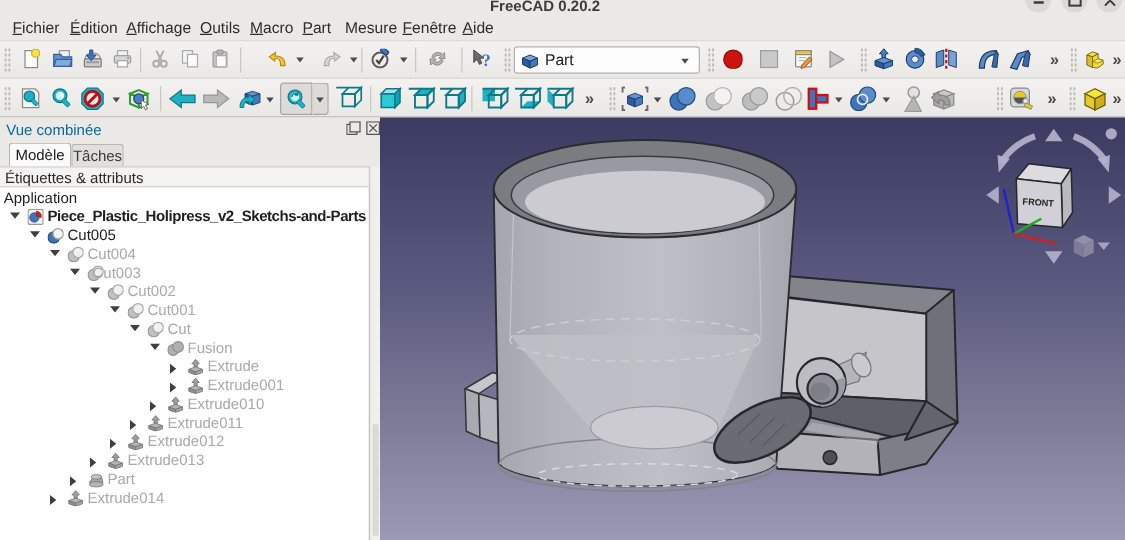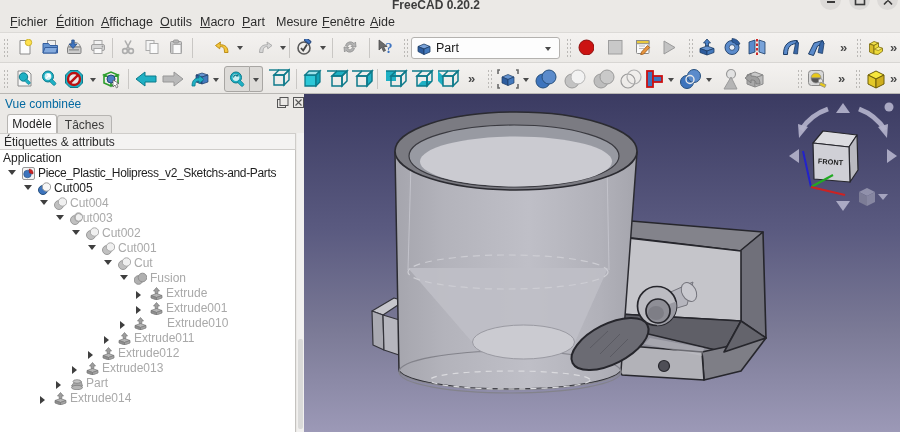--- a/index.html
+++ b/index.html
@@ -17,21 +17,21 @@
 .grip { position:absolute; width:6px; height:20px; background-image:radial-gradient(circle, #bbb9b6 1px, transparent 1.1px); background-size:3px 4px; }
 .ovf { position:absolute; font-size:13px; color:#4a4a4a; font-weight:700; letter-spacing:-1px;}
 .dd { position:absolute; width:0; height:0; border-left:3.5px solid transparent; border-right:3.5px solid transparent; border-top:4.5px solid #4a4a4a; }
 #combo { position:absolute; left:411px; top:4px; width:149px; height:22px; background:#fdfdfd; border:1px solid #b4b2af; border-radius:3px; }
 #combo .ct { position:absolute; left:24px; top:3px; font-size:12.5px; color:#1c1c1c; }
 #main { position:absolute; left:0; top:94px; width:900px; height:338px; }
 #panel { position:absolute; left:0; top:0; width:304px; height:338px; background:#ebe9e6; }
 #ptitle { position:absolute; left:5px; top:3px; font-size:12px; color:#0369a1; }
 .tab { position:absolute; font-size:12px; text-align:center; }
 #tab1 { left:7px; top:20px; width:50px; height:19px; background:#fbfafa; border:1px solid #b7b5b2; border-bottom:none; border-radius:3px 3px 0 0; color:#1c1c1c; padding-top:2px; z-index:2;}
-#tab2 { left:57px; top:21px; width:55px; height:18px; background:#e2e0dd; border:1px solid #b7b5b2; border-bottom:none; border-radius:3px 3px 0 0; color:#3a3a3a; padding-top:2px;}
+#tab2 { left:57px; top:21px; width:42px; height:18px; background:#e2e0dd; border:1px solid #b7b5b2; border-bottom:none; border-radius:3px 3px 0 0; color:#3a3a3a; padding-top:2px;}
 #treehead { position:absolute; left:0; top:39px; width:296px; height:17px; background:#f4f3f2; border:1px solid #cfcdca; border-left:none; font-size:12px; color:#2a2a2a; padding:1px 0 0 4px; }
 #tree { position:absolute; left:0; top:56px; width:296px; height:282px; background:#ffffff; border-right:1px solid #c4c2bf; font-size:12px; }
 #scroll { position:absolute; left:297px; top:39px; width:7px; height:299px; background:#f1f0ef; }
 .trow { position:absolute; height:15px; white-space:nowrap; }
 .tlab { position:absolute; top:0px; }
 .ticon { position:absolute; top:1px; width:13px; height:13px; }
 .gray { color:#a9a9a9; }
 .dark { color:#1f1f1f; }
 .arr { position:absolute; top:4px; width:0; height:0; }
 .arrd { border-left:4px solid transparent; border-right:4px solid transparent; border-top:5px solid #3f3f3f; }
@@ -376,21 +376,21 @@
         <div class="trow" style="top:1px">
           <span class="tlab dark" style="left:3px">Application</span>
         </div>
         <div class="trow" style="top:16px">
           <span class="arr arrd" style="left:8px"></span>
           <svg class="ticon" style="left:22px" width="13" height="13" viewBox="0 0 13 13">
             <rect x="0.5" y="0.5" width="12" height="12" rx="1.5" fill="#f4f4f4" stroke="#999"></rect>
             <circle cx="5.5" cy="7" r="3.8" fill="#3d74bd" stroke="#26507e" stroke-width="0.6"></circle>
             <path d="M7 2 a4 4 0 0 1 4 5 l-3.5-1z" fill="#cc2222" stroke="#881111" stroke-width="0.5"></path>
           </svg>
-          <span class="tlab dark" style="left:38px;font-weight:400;letter-spacing:-0.35px;">Piece_Plastic_Holipress_v2_Sketchs-and-Parts</span>
+          <span class="tlab dark" style="left:38px;font-weight:700;letter-spacing:-0.35px;">Piece_Plastic_Holipress_v2_Sketchs-and-Parts</span>
         </div>
         <div class="trow" style="top:31px">
           <span class="arr arrd" style="left:24px"></span>
           <svg class="ticon" style="left:38px" width="13" height="13" viewBox="0 0 13 13">
             <circle cx="5" cy="8" r="4.5" fill="#3d74bd" stroke="#26507e"></circle>
             <circle cx="8.5" cy="5" r="4.2" fill="#f6f6f6" stroke="#9a9a9a"></circle>
           </svg>
           <span class="tlab dark" style="left:54px;">Cut005</span>
         </div>
         <div class="trow" style="top:46px">
@@ -463,21 +463,21 @@
           <span class="tlab gray" style="left:166px;">Extrude001</span>
         </div>
         <div class="trow" style="top:166px">
           <span class="arr arrr" style="left:120px"></span>
           <svg class="ticon" style="left:134px" width="13" height="13" viewBox="0 0 13 13">
             <path d="M6.5 0.5 l3 3.5 h-1.7 v2.5 h-2.6 v-2.5 H3.5z" fill="#9e9e9e" stroke="#777" stroke-width="0.7"></path>
             <path d="M1 8.5 L6.5 6.5 l5.5 2 L6.5 10.5z" fill="#b5b5b5" stroke="#777" stroke-width="0.7"></path>
             <path d="M1 8.5 L6.5 10.5 v2.5 L1 11z" fill="#8e8e8e" stroke="#777" stroke-width="0.7"></path>
             <path d="M12 8.5 L6.5 10.5 v2.5 l5.5-2z" fill="#a5a5a5" stroke="#777" stroke-width="0.7"></path>
           </svg>
-          <span class="tlab gray" style="left:167px;">Extrude010</span>
+          <span class="tlab gray" style="left:150px;">Extrude010</span>
         </div>
         <div class="trow" style="top:181px">
           <span class="arr arrr" style="left:104px"></span>
           <svg class="ticon" style="left:118px" width="13" height="13" viewBox="0 0 13 13">
             <path d="M6.5 0.5 l3 3.5 h-1.7 v2.5 h-2.6 v-2.5 H3.5z" fill="#9e9e9e" stroke="#777" stroke-width="0.7"></path>
             <path d="M1 8.5 L6.5 6.5 l5.5 2 L6.5 10.5z" fill="#b5b5b5" stroke="#777" stroke-width="0.7"></path>
             <path d="M1 8.5 L6.5 10.5 v2.5 L1 11z" fill="#8e8e8e" stroke="#777" stroke-width="0.7"></path>
             <path d="M12 8.5 L6.5 10.5 v2.5 l5.5-2z" fill="#a5a5a5" stroke="#777" stroke-width="0.7"></path>
           </svg>
           <span class="tlab gray" style="left:134px;">Extrude011</span>

